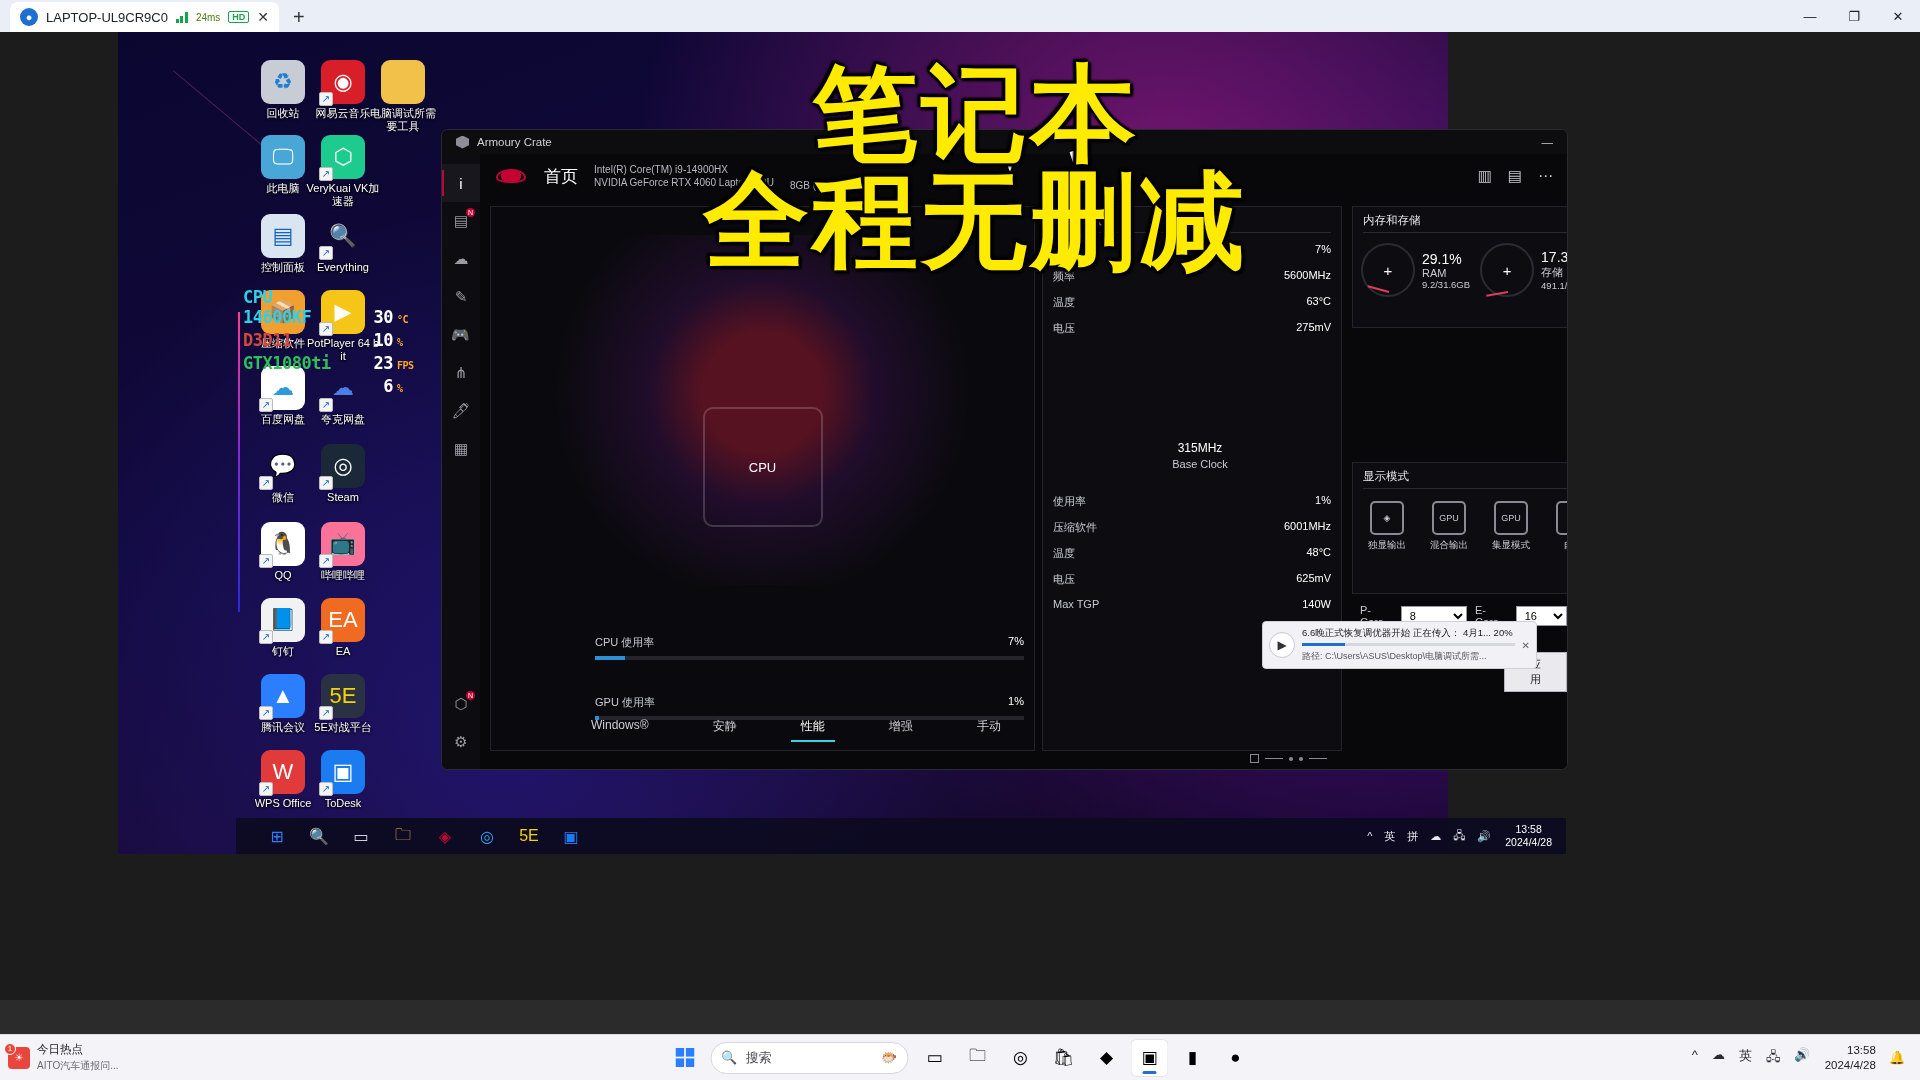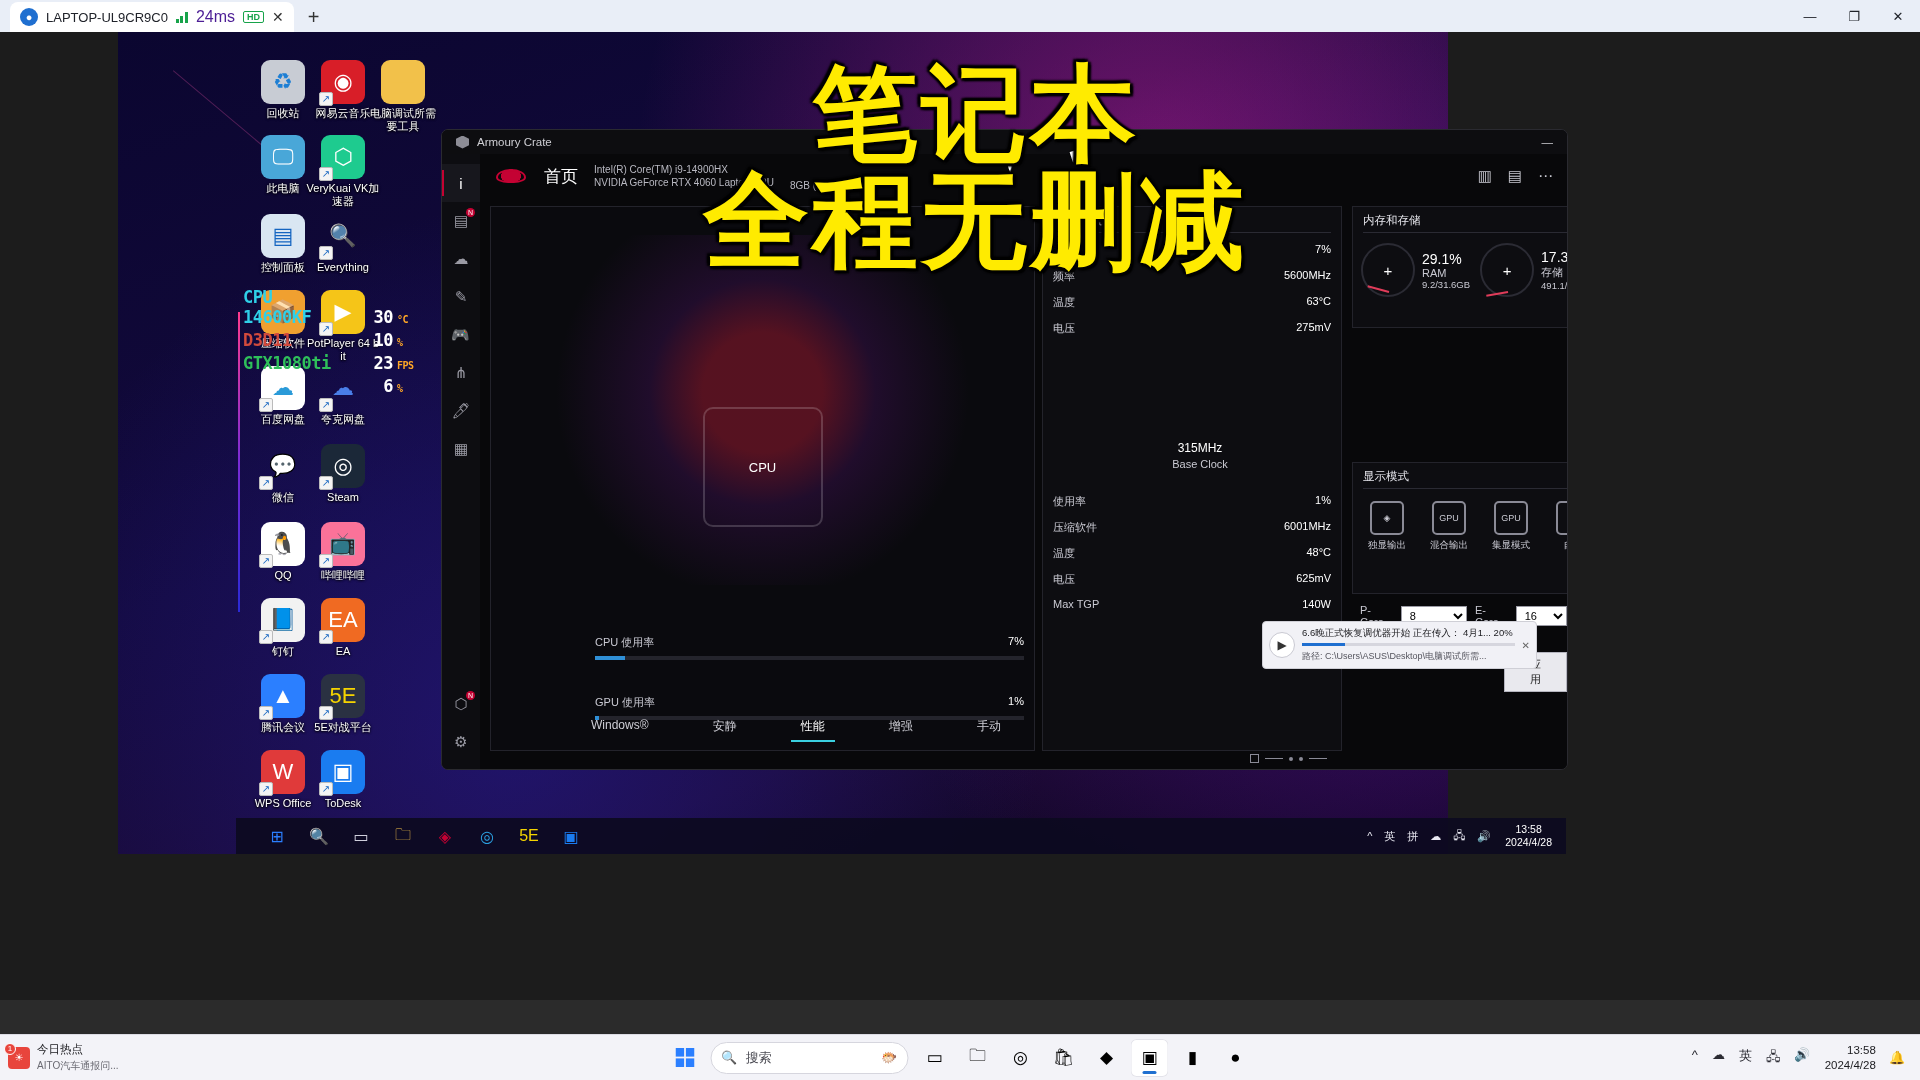--- a/index.html
+++ b/index.html
@@ -10,21 +10,21 @@
   #rdp-tabbar { position:absolute; left:0; top:0; width:1920px; height:32px;
     background:#e9eef7; display:flex; align-items:flex-end; }
   .rdp-tab { height:30px; margin-left:10px; padding:0 10px; background:#fff;
     border-radius:8px 8px 0 0; display:flex; align-items:center; gap:8px;
     font-size:13px; color:#20232a; }
   .tab-avatar { width:18px; height:18px; border-radius:50%; background:#1f6fd0;
     display:flex; align-items:center; justify-content:center; color:#fff; font-size:11px; }
   .sig { display:flex; align-items:flex-end; gap:1.5px; height:11px; }
   .sig i { width:3px; background:#17a34a; display:block; }
   .sig i:nth-child(1){height:4px;} .sig i:nth-child(2){height:7px;} .sig i:nth-child(3){height:11px;}
-  .ping { color:#4c1d95; font-size:16px;text-align:center; }
+  .ping { color:#4d7c0f; font-size:10px;text-align:center; }
   .hd-badge { border:1px solid #17a34a; color:#17a34a; font-size:9px;
     padding:0 3px; border-radius:2px; font-weight:bold; }
   .tabx { color:#333; font-size:14px; cursor:pointer; }
   .tab-plus { font-size:20px; color:#333; margin-left:14px; margin-bottom:3px; cursor:pointer; }
   #win-ctl { position:absolute; right:0; top:0; height:32px; display:flex; align-items:center; }
   #win-ctl span { width:44px; height:32px; display:flex; align-items:center;
     justify-content:center; font-size:13px; color:#20232a; cursor:pointer; }
 
   
   #remote { position:absolute; left:0; top:32px; width:1920px; height:968px;

